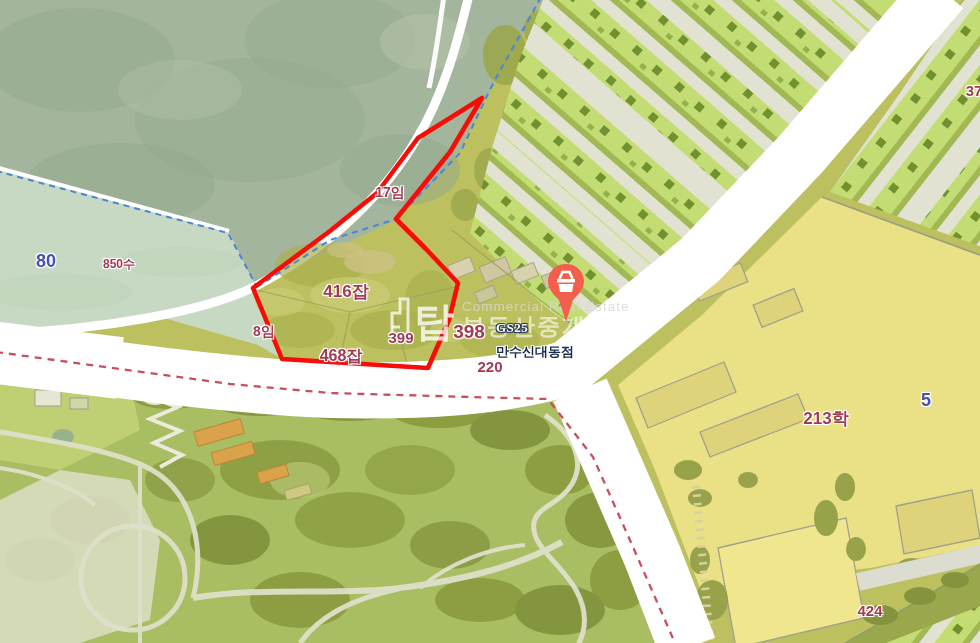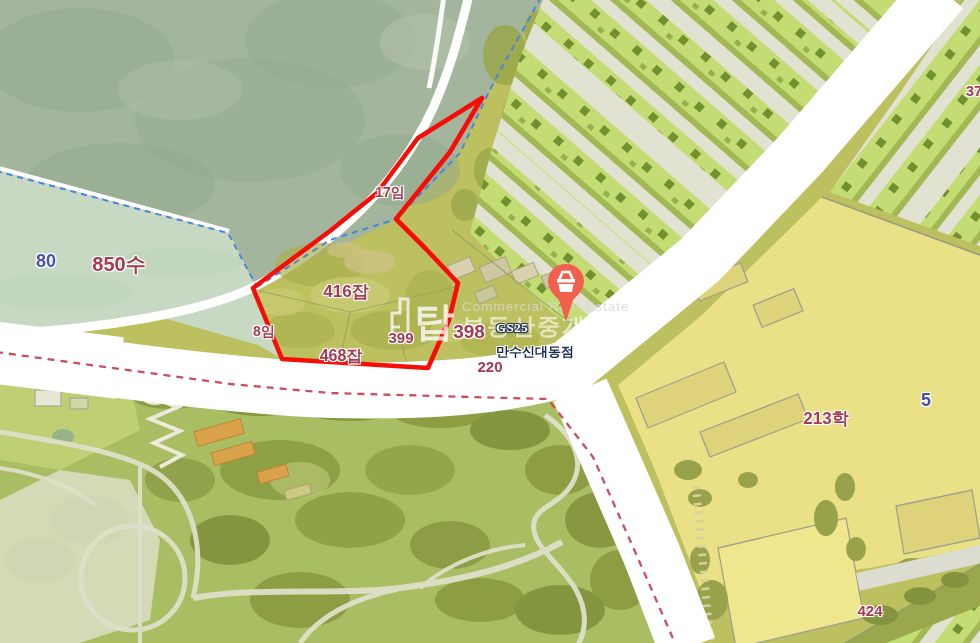--- a/index.html
+++ b/index.html
@@ -243,21 +243,21 @@
       <text x="26" y="52" font-size="40" font-weight="bold" fill="rgba(255,255,255,0.78)" font-family="Liberation Sans, sans-serif">탑</text>
     </svg>
     <div id="wm-texts">
       <div id="wm-en">Commercial Real Estate</div>
       <div id="wm-ko">부동산중개법인</div>
     </div>
   </div>
 
   <div id="labels">
       <span class="plabel" style="left: 46px; top: 261px; font-size: 18px; color: rgb(74, 80, 171);">80</span>
-      <span class="plabel" style="left: 119px; top: 264px; font-size: 20px; color: rgb(162, 60, 85);">850수</span>
+      <span class="plabel" style="left: 119px; top: 264px; font-size: 12px; color: rgb(162, 60, 85);">850수</span>
       <span class="plabel" style="left: 264px; top: 332px; font-size: 14px; color: rgb(162, 60, 85);">8임</span>
       <span class="plabel" style="left: 390px; top: 193px; font-size: 14px; color: rgb(162, 60, 85);">17임</span>
       <span class="plabel" style="left: 346px; top: 291px; font-size: 17px; color: rgb(162, 60, 85);">416잡</span>
       <span class="plabel" style="left: 401px; top: 337px; font-size: 15px; color: rgb(162, 60, 85);">399</span>
       <span class="plabel" style="left: 469px; top: 332px; font-size: 19px; color: rgb(162, 60, 85);">398</span>
       <span class="plabel" style="left: 341px; top: 356px; font-size: 16px; color: rgb(162, 60, 85);">468잡</span>
       <span class="plabel" style="left: 490px; top: 366px; font-size: 15px; color: rgb(162, 60, 85);">220</span>
       <span class="plabel" style="left: 826px; top: 418px; font-size: 17px; color: rgb(162, 60, 85);">213학</span>
       <span class="plabel" style="left: 926px; top: 400px; font-size: 18px; color: rgb(74, 80, 171);">5</span>
       <span class="plabel" style="left: 870px; top: 610px; font-size: 15px; color: rgb(162, 60, 85);">424</span>

